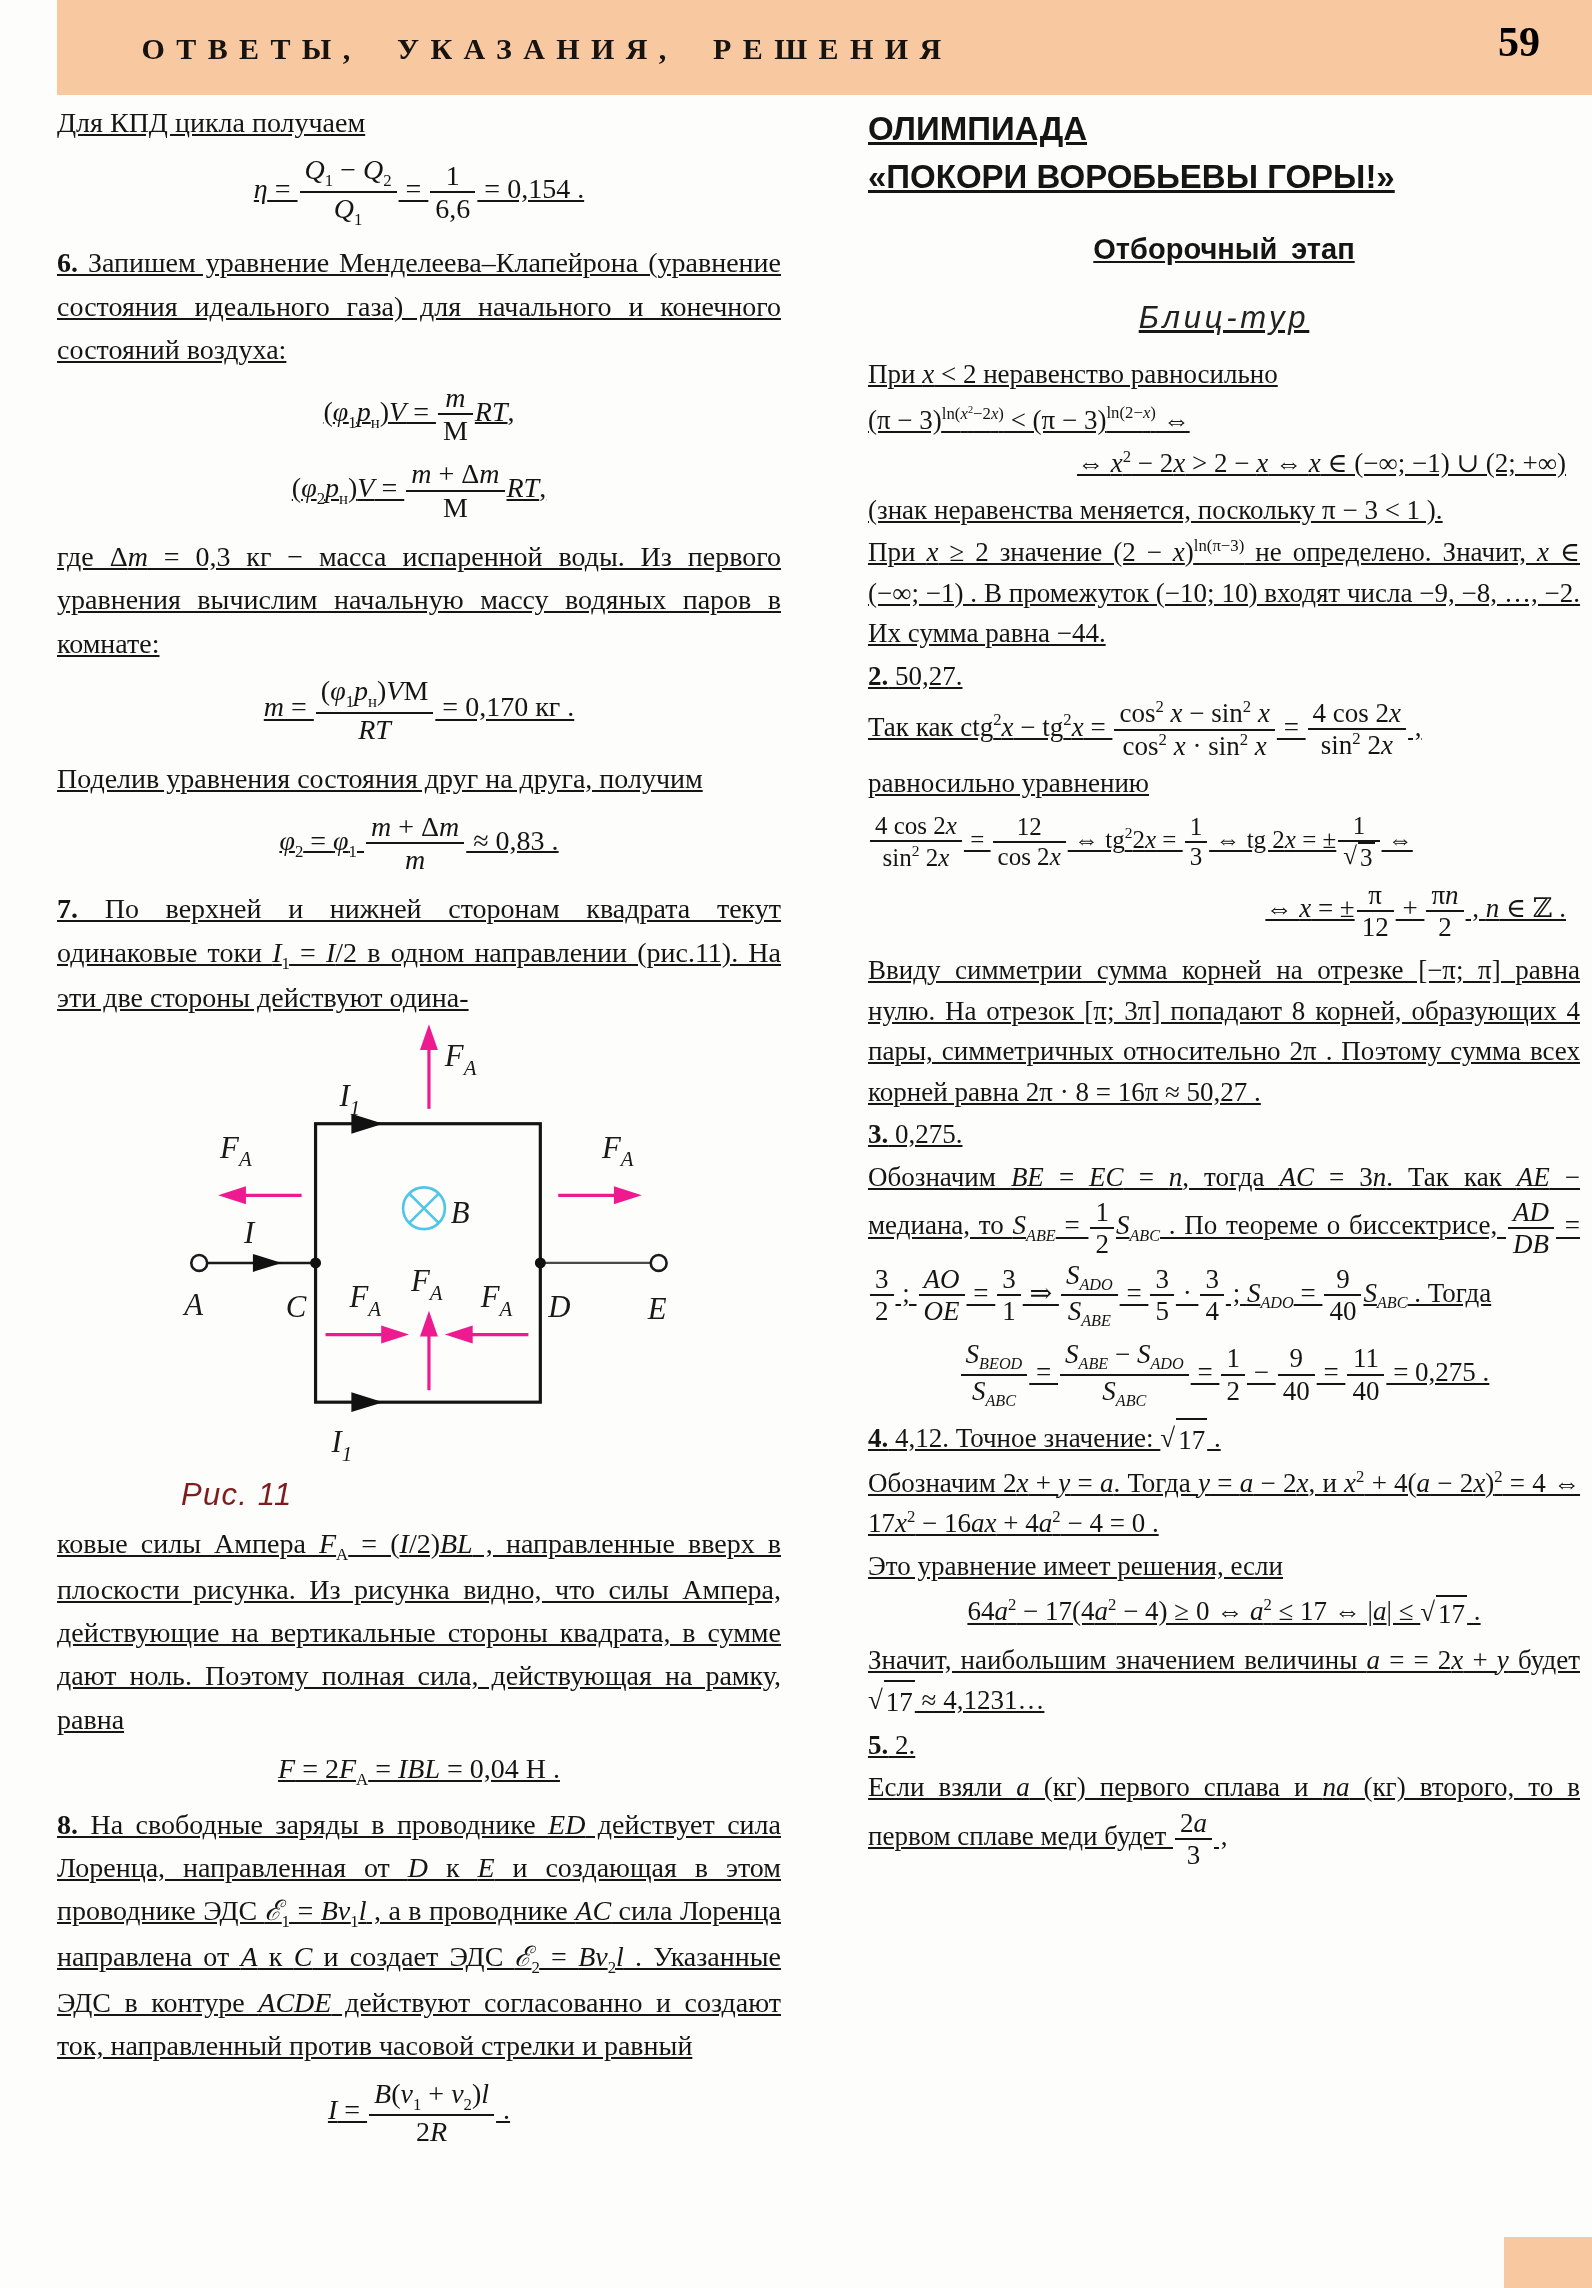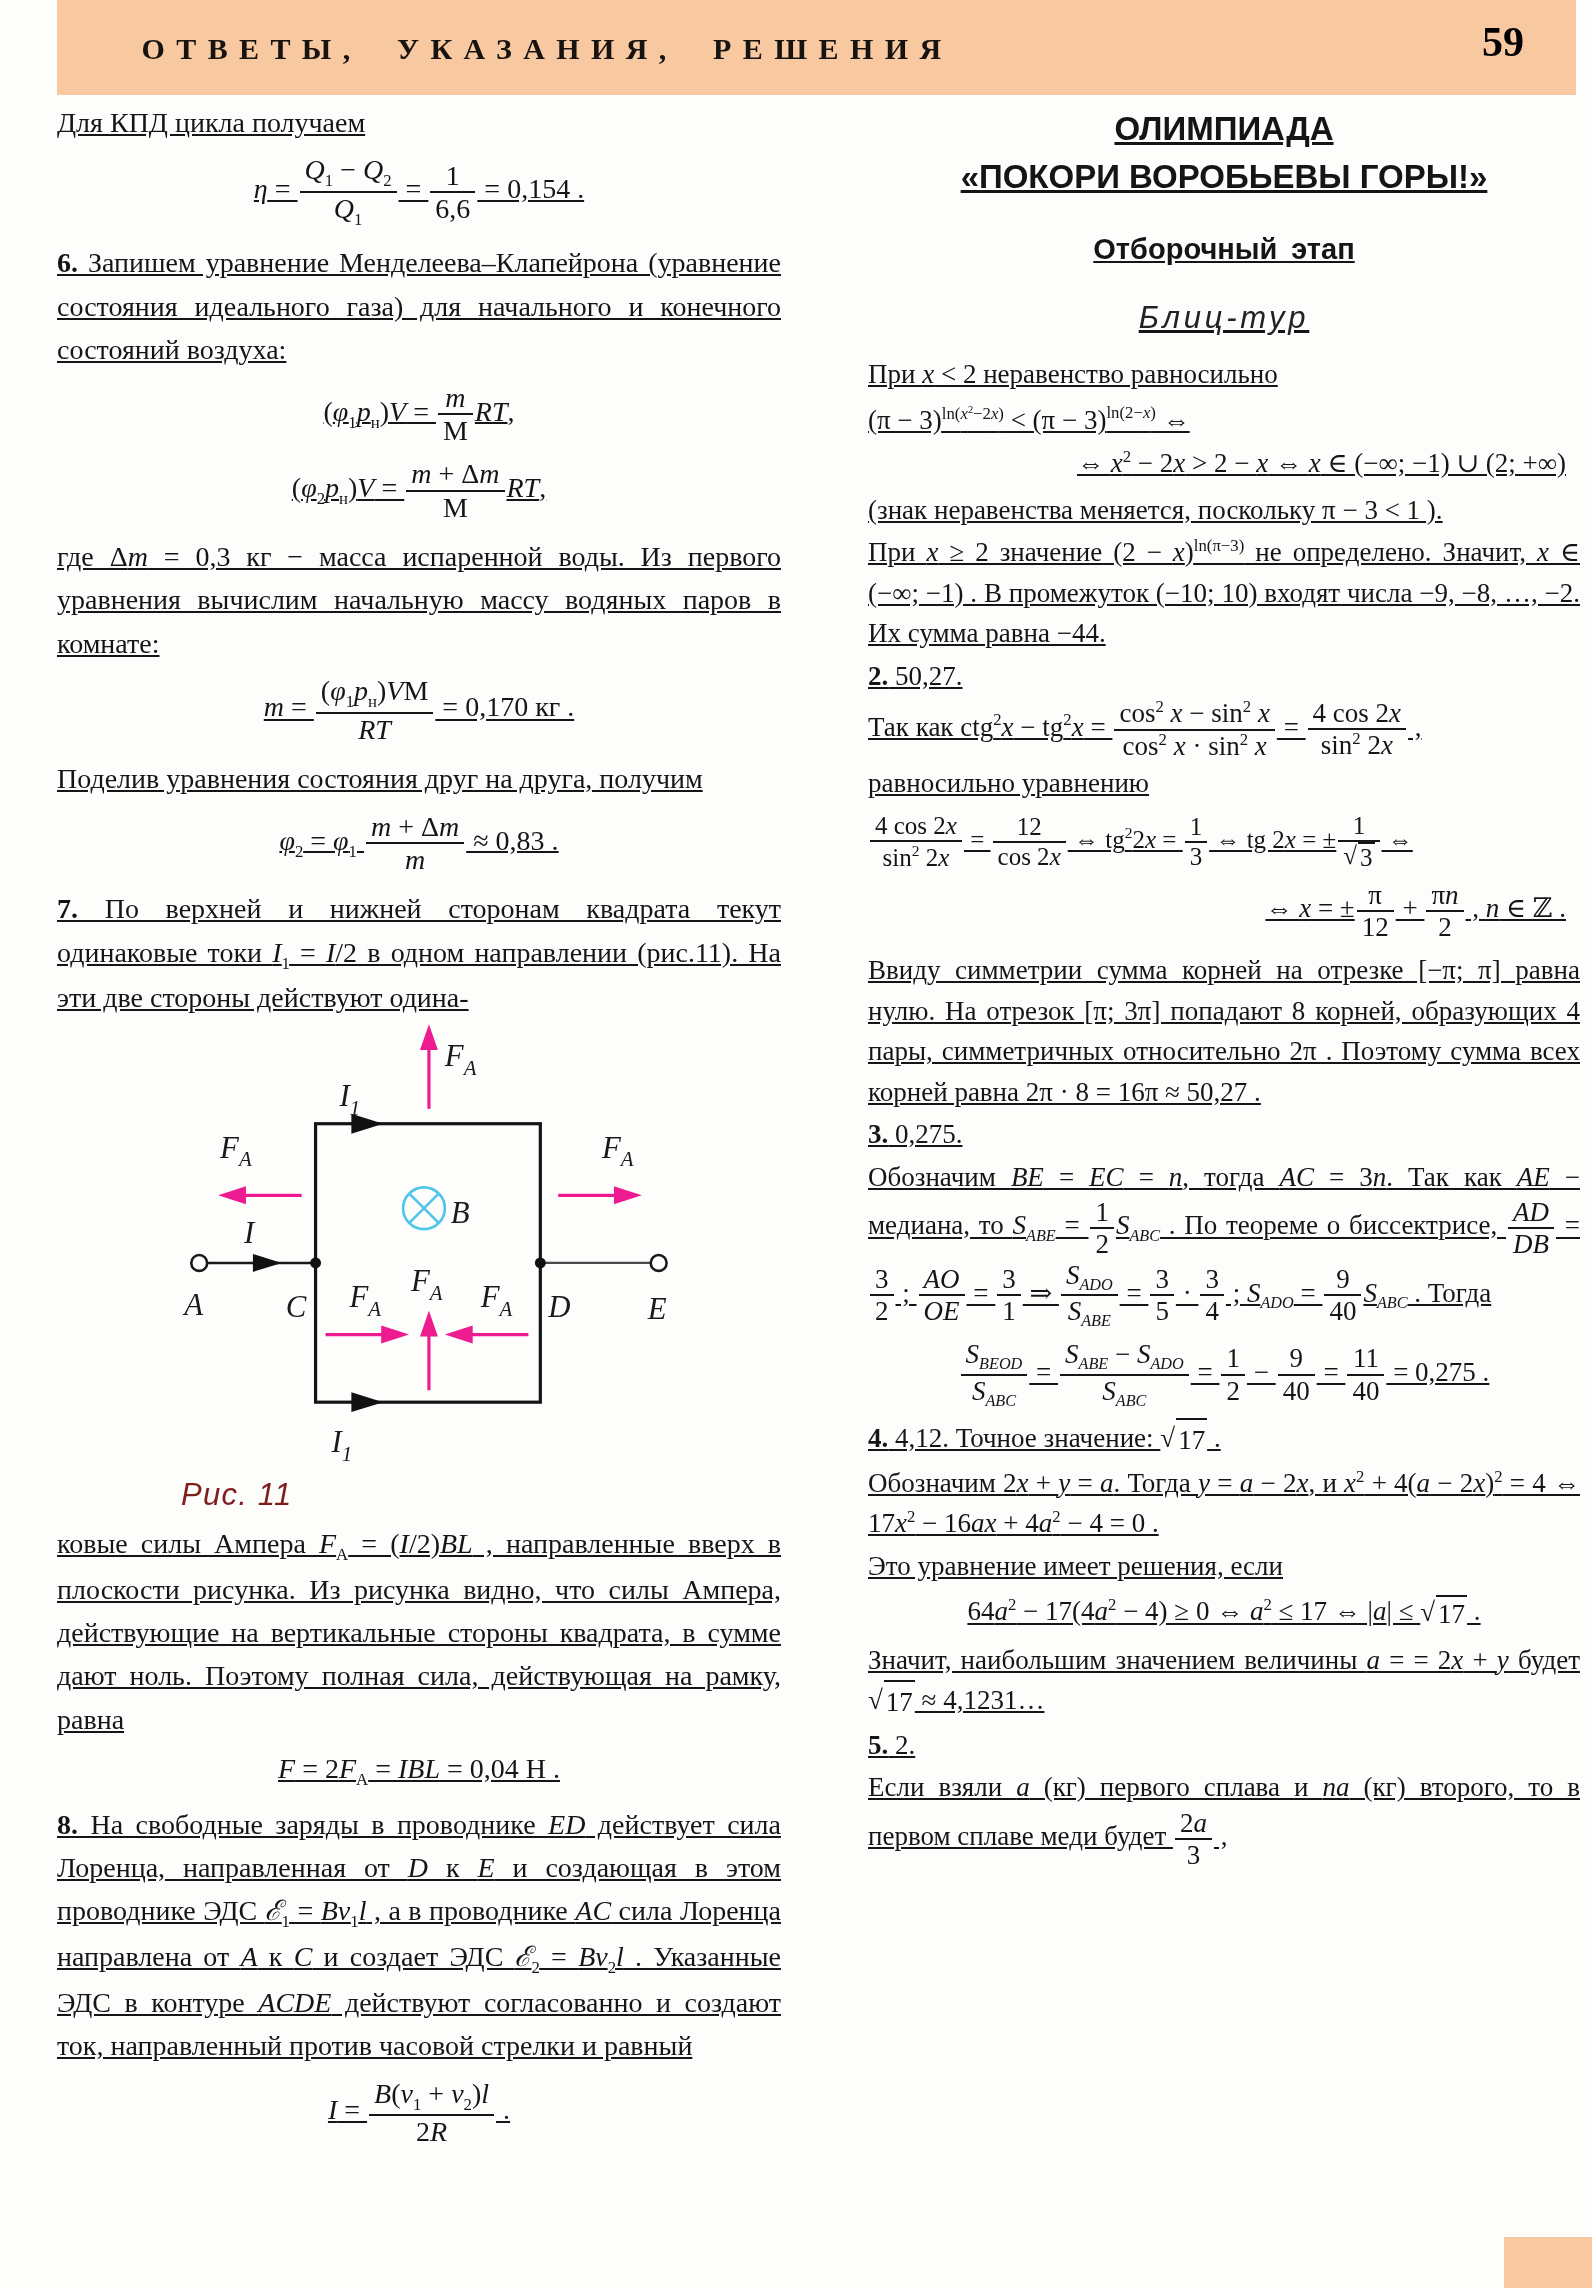--- a/index.html
+++ b/index.html
@@ -3,21 +3,21 @@
 <meta charset="utf-8">
 <style>
   html,body{margin:0;padding:0;}
   body{
     width:1592px;height:2289px;background:#fdfdfc;color:var(--text,#151515);
     font-family:"Liberation Serif","DejaVu Serif",serif;
     -webkit-font-smoothing:antialiased;
   }
   .page{position:relative;width:1592px;height:2289px;overflow:hidden;}
   
-  .band{position:absolute;left:57px;top:0;right:16px;height:95px;background:var(--band,#f8c9a1);}
+  .band{position:absolute;left:57px;top:0;right:0;height:95px;background:var(--band,#f8c9a1);}
   .band-title{
     position:absolute;left:0;top:32px;width:980px;text-align:center;
     font-weight:bold;font-size:30px;letter-spacing:.38em;word-spacing:.55em;color:#171310;
   }
   .band-page{position:absolute;right:52px;top:18px;font-weight:bold;font-size:42px;color:#000000;}
   
   .col{position:absolute;top:101px;text-decoration:underline;}
   .col-left{left:57px;width:724px;}
   .col-right{left:868px;width:712px;}
   p.body{margin:0 0 2px 0;font-size:28px;line-height:1.55;text-align:justify;}
@@ -32,21 +32,21 @@
   .mb{font-weight:bold;}
   .msub{font-size:.6em;vertical-align:-.4em;}
   .msup{font-size:.62em;vertical-align:.62em;}
   .frac{display:inline-block;text-align:center;vertical-align:middle;margin:0 2px;}
   .frac .num,.frac .den{display:block;line-height:1.12;padding:0 5px;}
   .frac .den{border-top:2px solid currentColor;}
   .sqrt{display:inline-flex;}
   .sqrt .rad{padding-right:1px;}
   .sqrt .sqbar{border-top:2px solid currentColor;padding:0 2px;}
   
-  .rh1{font-family:"Liberation Sans","DejaVu Sans",sans-serif;font-weight:bold;font-size:33px;text-align:center;margin:4px 0 0 0;line-height:1.45;}
+  .rh1{font-family:"Liberation Sans","DejaVu Sans",sans-serif;font-weight:bold;font-size:33px;text-align:left;margin:4px 0 0 0;line-height:1.45;}
   .rh2{font-family:"Liberation Sans","DejaVu Sans",sans-serif;font-weight:bold;font-size:29px;text-align:center;letter-spacing:.45em;margin:34px 0 0 0;}
   .rh3{font-family:"Liberation Sans","DejaVu Sans",sans-serif;font-weight:bold;font-size:29px;text-align:center;margin:32px 0 0 0;word-spacing:.2em;}
   .rh4{font-family:"Liberation Sans","DejaVu Sans",sans-serif;font-style:italic;font-weight:300;font-size:31px;text-align:center;letter-spacing:.12em;margin:34px 0 18px 0;color:#222;}
   
   .fig{position:relative;width:724px;height:496px;margin:4px 0 2px 0;}
   .fig svg{position:absolute;left:0;top:0;}
   .fig-caption{
     position:absolute;left:124px;top:453px;
     font-family:"Liberation Sans","DejaVu Sans",sans-serif;font-style:italic;font-size:31px;color:#7f1d1d;letter-spacing:.04em;
   }

